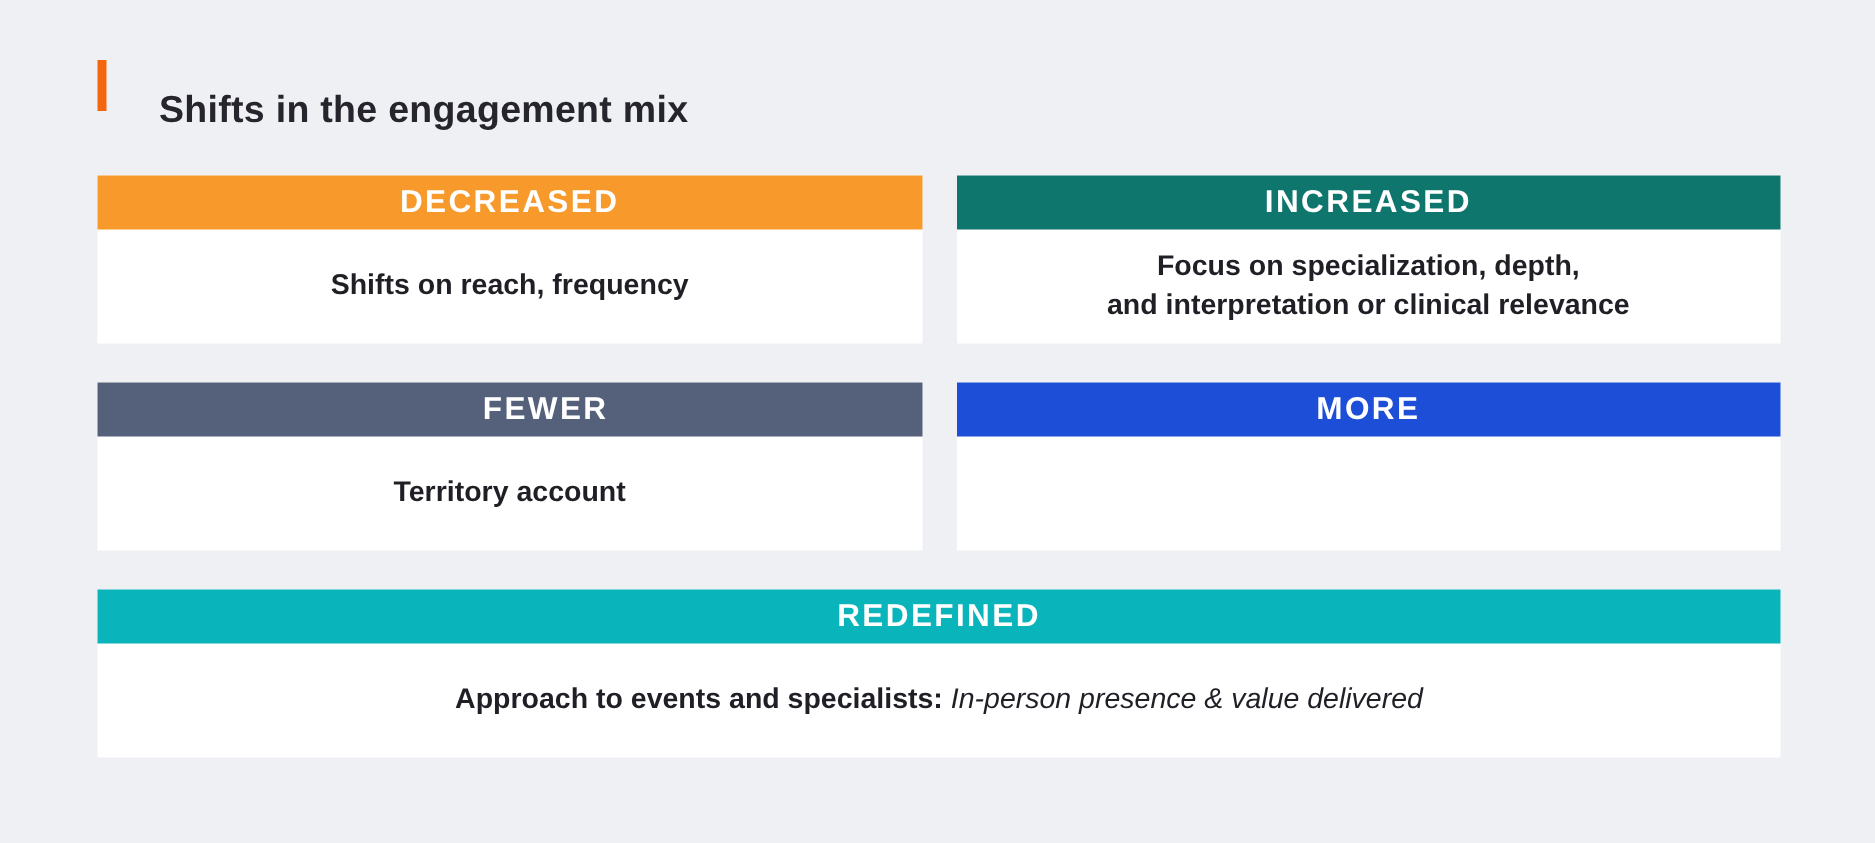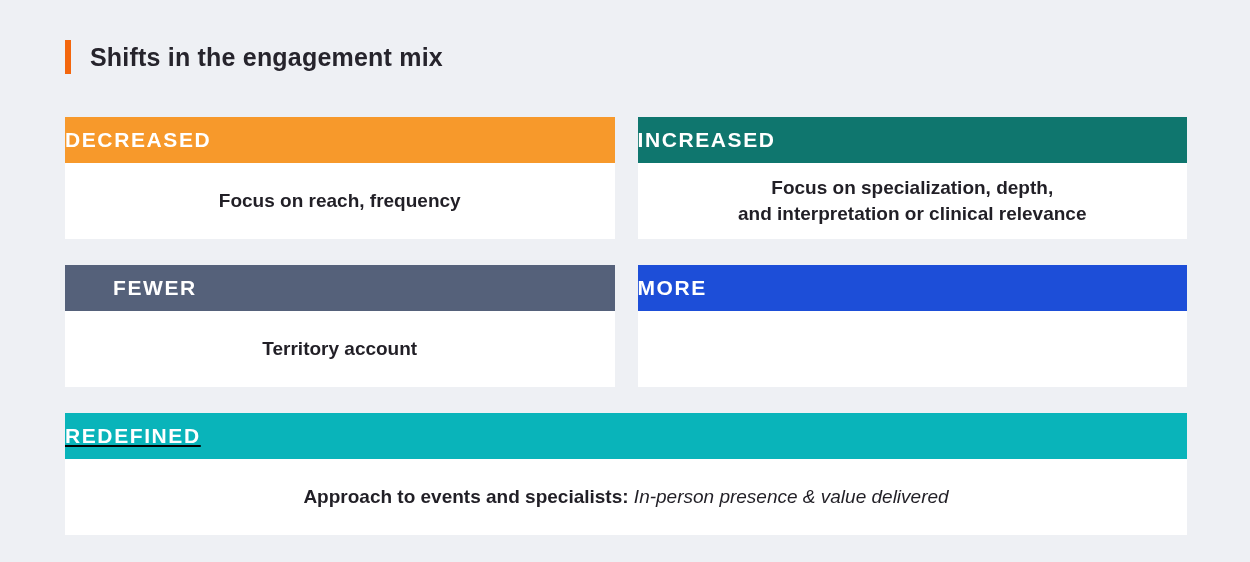--- a/index.html
+++ b/index.html
@@ -17,45 +17,45 @@
     margin: 40px 63px 0 65px;
     gap: 19px;
     height: 34px;
   }
   .accent-bar {
     width: 6px;
     background: #F3660D;
     flex: 0 0 auto;
   }
   .page-title {
-    margin: 0;
+    margin: 16px;
     font-size: 25px;
     font-weight: bold;
     color: #26242C;
     line-height: 34px;
     letter-spacing: 0.2px;
   }
   .cards-grid {
     display: grid;
     grid-template-columns: 1fr 1fr;
     column-gap: 23px;
     row-gap: 26px;
     margin: 43px 63px 0 65px;
   }
   .card {
     background: #FFFFFF;
     display: flex;
     flex-direction: column;
   }
   .card-wide { grid-column: 1 / -1; }
   .card-header {
-    height: 46px;
+    height: 36px;
     display: flex;
     align-items: center;
-    justify-content: flex-start;
+    justify-content: center;
   }
   .card-header-label {
     color: #FFFFFF;
     font-weight: bold;
     font-size: 21px;
     letter-spacing: 1.6px;
     text-transform: uppercase;
   }
   .card-body {
     height: 76px;
@@ -87,21 +87,21 @@
     <h1 class="page-title">Shifts in the engagement mix</h1>
   </div>
 
   <div class="cards-grid">
 
     <div class="card">
       <div class="card-header" style="background-color: rgb(247, 153, 43);">
         <span class="card-header-label">DECREASED</span>
       </div>
       <div class="card-body">
-        <span class="card-body-text">Focus on reach, frequency</span>
+        <span class="card-body-text">Shifts on reach, frequency</span>
       </div>
     </div>
 
     <div class="card">
       <div class="card-header" style="background-color: #0f766e;">
         <span class="card-header-label">INCREASED</span>
       </div>
       <div class="card-body">
         <span class="card-body-text">Focus on specialization, depth,
 and interpretation or clinical relevance</span>
@@ -117,21 +117,21 @@
       </div>
     </div>
 
     <div class="card">
       <div class="card-header" style="background-color: #1d4ed8;">
         <span class="card-header-label">MORE</span>
       </div>
     </div>
 
     <div class="card card-wide">
-      <div class="card-header" style="background-color: rgb(9, 180, 186); text-decoration: underline;">
+      <div class="card-header" style="background-color: rgb(9, 180, 186);">
         <span class="card-header-label">REDEFINED</span>
       </div>
       <div class="card-body">
         <span class="card-body-text"><span>Approach to events and specialists: </span><span class="card-body-italic">In-person presence &amp; value delivered</span></span>
       </div>
     </div>
 
   </div>
 </div>
 

